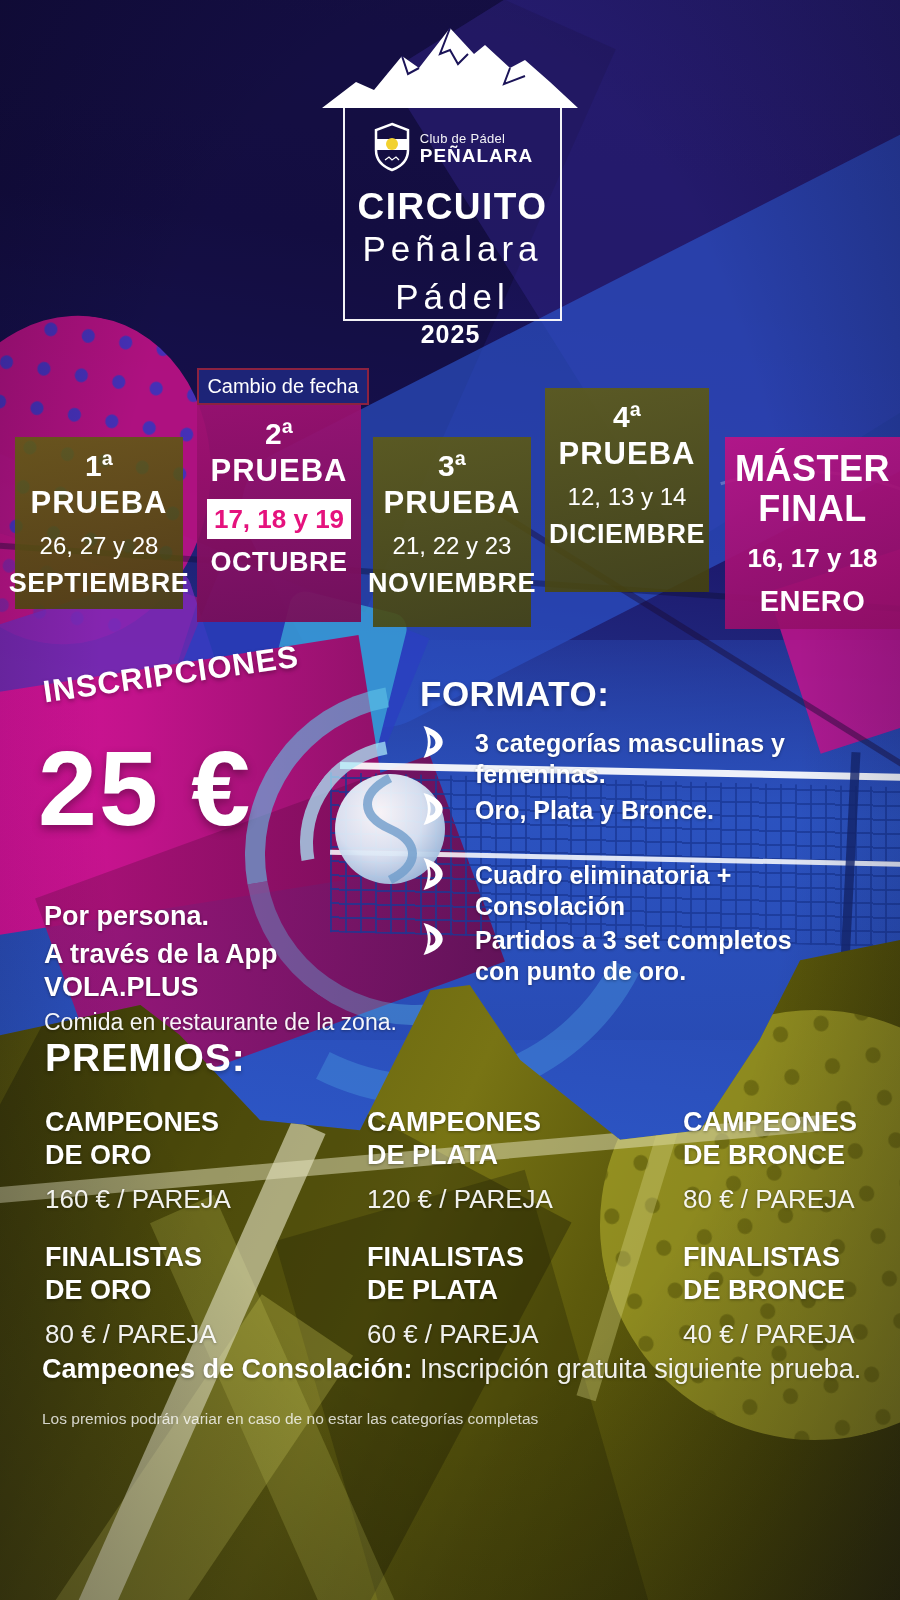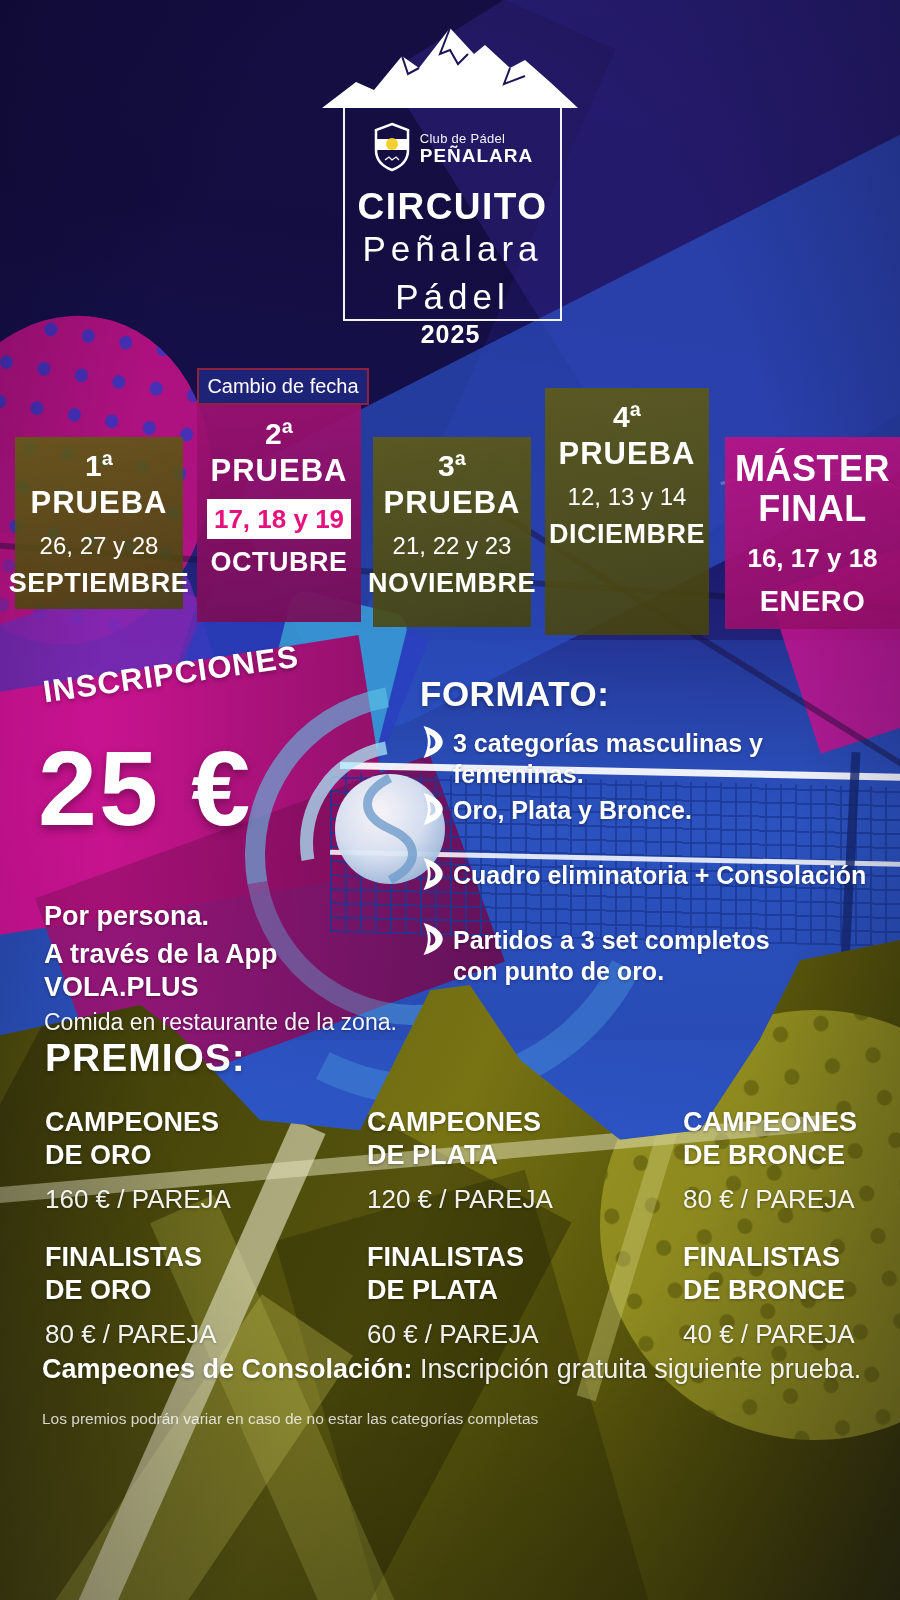--- a/index.html
+++ b/index.html
@@ -72,42 +72,42 @@
   .card{z-index:10;display:flex;flex-direction:column;align-items:center;text-align:center;padding-top:12px;box-sizing:border-box;}
   .card.olive-c{background:linear-gradient(168deg,rgba(97,93,18,.88),rgba(70,67,10,.88));}
   .card.magenta-c{background:linear-gradient(172deg,rgba(158,17,114,.93),rgba(118,13,86,.93));}
   .card .ord{font-size:30px;font-weight:800;line-height:1.15;}
   .card .lbl{font-size:31px;font-weight:800;letter-spacing:1px;line-height:1.2;}
   .card .dts{font-size:24px;font-weight:400;margin-top:9px;line-height:1.3;}
   .card .mth{font-size:27px;font-weight:700;margin-top:7px;letter-spacing:.5px;}
   .card1{left:15px;top:437px;width:168px;height:172px;}
   .card2{left:197px;top:405px;width:164px;height:217px;}
   .card3{left:373px;top:437px;width:158px;height:190px;}
-  .card4{left:545px;top:388px;width:164px;height:247px;}
+  .card4{left:545px;top:388px;width:164px;height:204px;}
   .card5{left:725px;top:437px;width:175px;height:192px;background:linear-gradient(160deg,rgba(187,19,134,.92),rgba(140,14,100,.92));}
   .card5 .big{font-size:36px;font-weight:800;line-height:1.12;letter-spacing:.5px;}
   .card5 .dts{font-size:26px;margin-top:12px;font-weight:bold;}
   .card5 .mth{font-size:29px;margin-top:10px;}
   .cambio-box{left:197px;top:368px;width:172px;height:37px;z-index:10;box-sizing:border-box;
     background:rgba(30,38,124,.92);border:2px solid #8c2240;display:flex;align-items:center;justify-content:center;
     font-size:20px;font-weight:400;}
   .date-highlight{margin-top:10px;background:#fff;color:#e5127d;font-size:26px;font-weight:700;
     width:88%;padding:4px 0;line-height:1.25;}
   .card2 .mth{margin-top:8px;}
   
   .insc-heading{left:42px;top:655px;width:280px;z-index:10;font-size:31px;font-weight:800;letter-spacing:1px;
     transform:rotate(-8deg);text-shadow:0 2px 4px rgba(0,0,0,.35);}
   .insc-price{left:38px;top:730px;width:320px;z-index:10;font-size:106px;font-weight:800;letter-spacing:2px;
     text-shadow:0 4px 10px rgba(0,0,0,.35);line-height:1.1;}
   .insc-lines{left:44px;top:900px;width:360px;z-index:10;line-height:1.2;}
   .insc-l1,.insc-l2{font-size:27px;font-weight:700;margin-bottom:6px;text-shadow:0 1px 3px rgba(0,0,0,.4);}
   .insc-l3{font-size:23px;font-weight:400;opacity:.95;text-shadow:0 1px 3px rgba(0,0,0,.4);}
   
   .formato-heading{left:420px;top:674px;z-index:10;font-size:35px;font-weight:800;letter-spacing:.5px;text-shadow:0 2px 4px rgba(0,0,0,.3);}
-  .bullet-row{z-index:10;display:flex;align-items:flex-start;gap:9px;width:470px;}
+  .bullet-row{z-index:10;display:flex;align-items:flex-start;gap:31px;width:470px;}
   .bullet-row .txt{font-size:25px;font-weight:700;line-height:1.25;text-shadow:0 1px 3px rgba(0,0,0,.35);}
   .b1{left:418px;top:728px;}
   .b2{left:418px;top:795px;}
   .b3{left:418px;top:860px;}
   .b4{left:418px;top:925px;}
   .ball-icon{flex:0 0 auto;margin-top:-2px;}
   
   .premios-heading{left:45px;top:1036px;z-index:10;font-size:39px;font-weight:800;letter-spacing:1px;text-shadow:0 2px 4px rgba(0,0,0,.3);}
   .premios-grid{left:45px;top:1106px;width:840px;z-index:10;display:grid;grid-template-columns:322px 316px 202px;row-gap:26px;}
   .award .t{font-size:27px;font-weight:800;line-height:1.22;text-shadow:0 1px 3px rgba(0,0,0,.35);}

